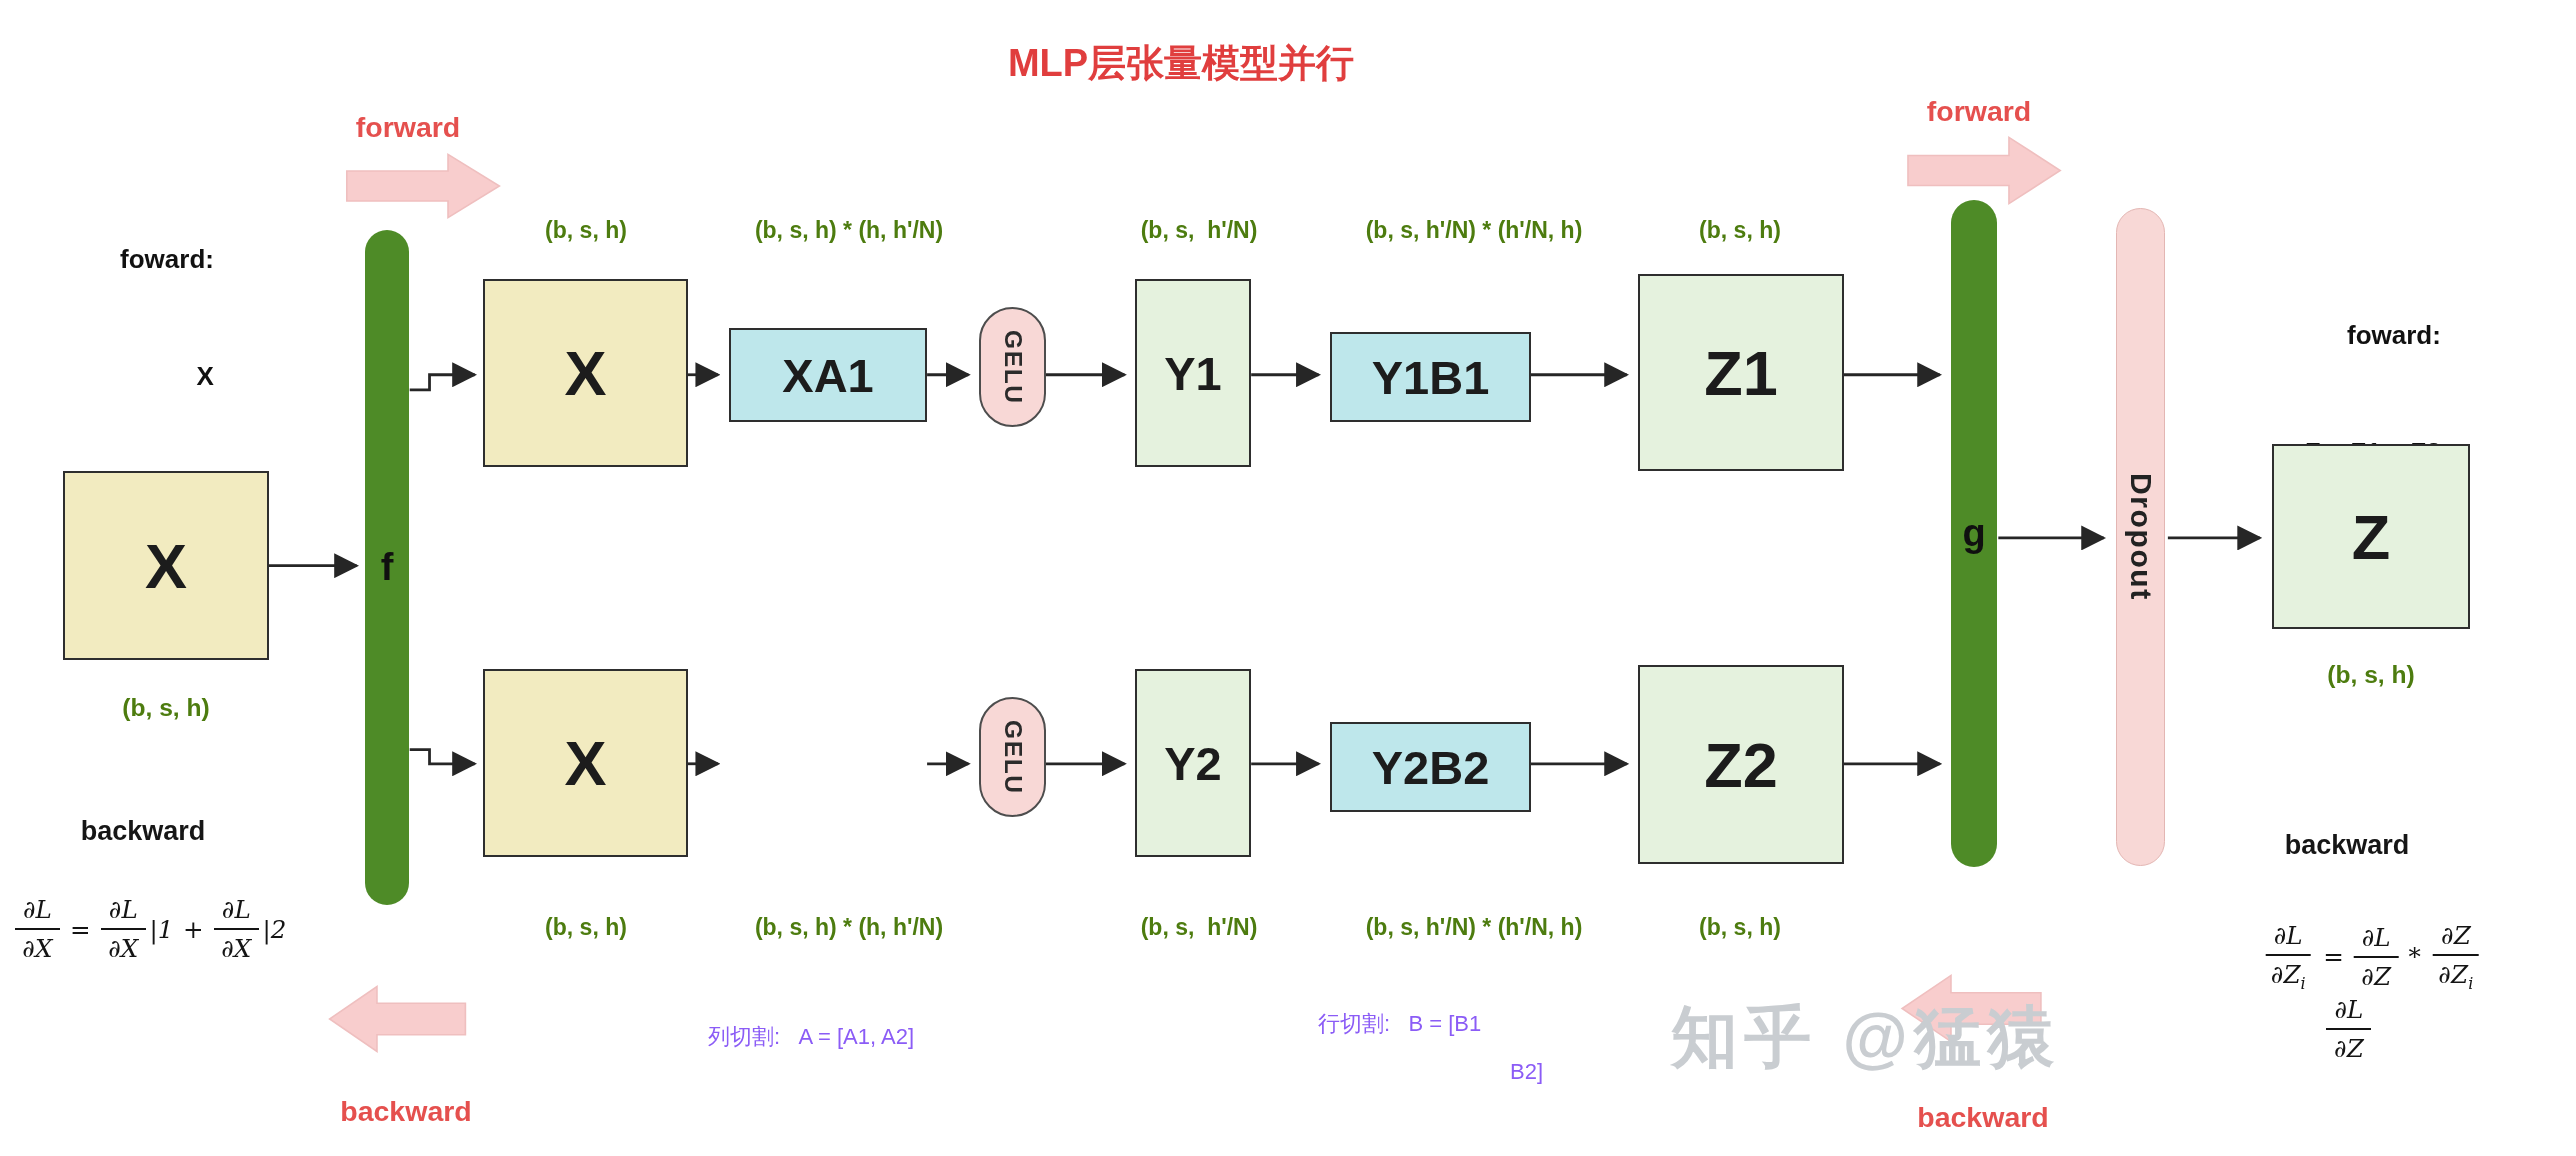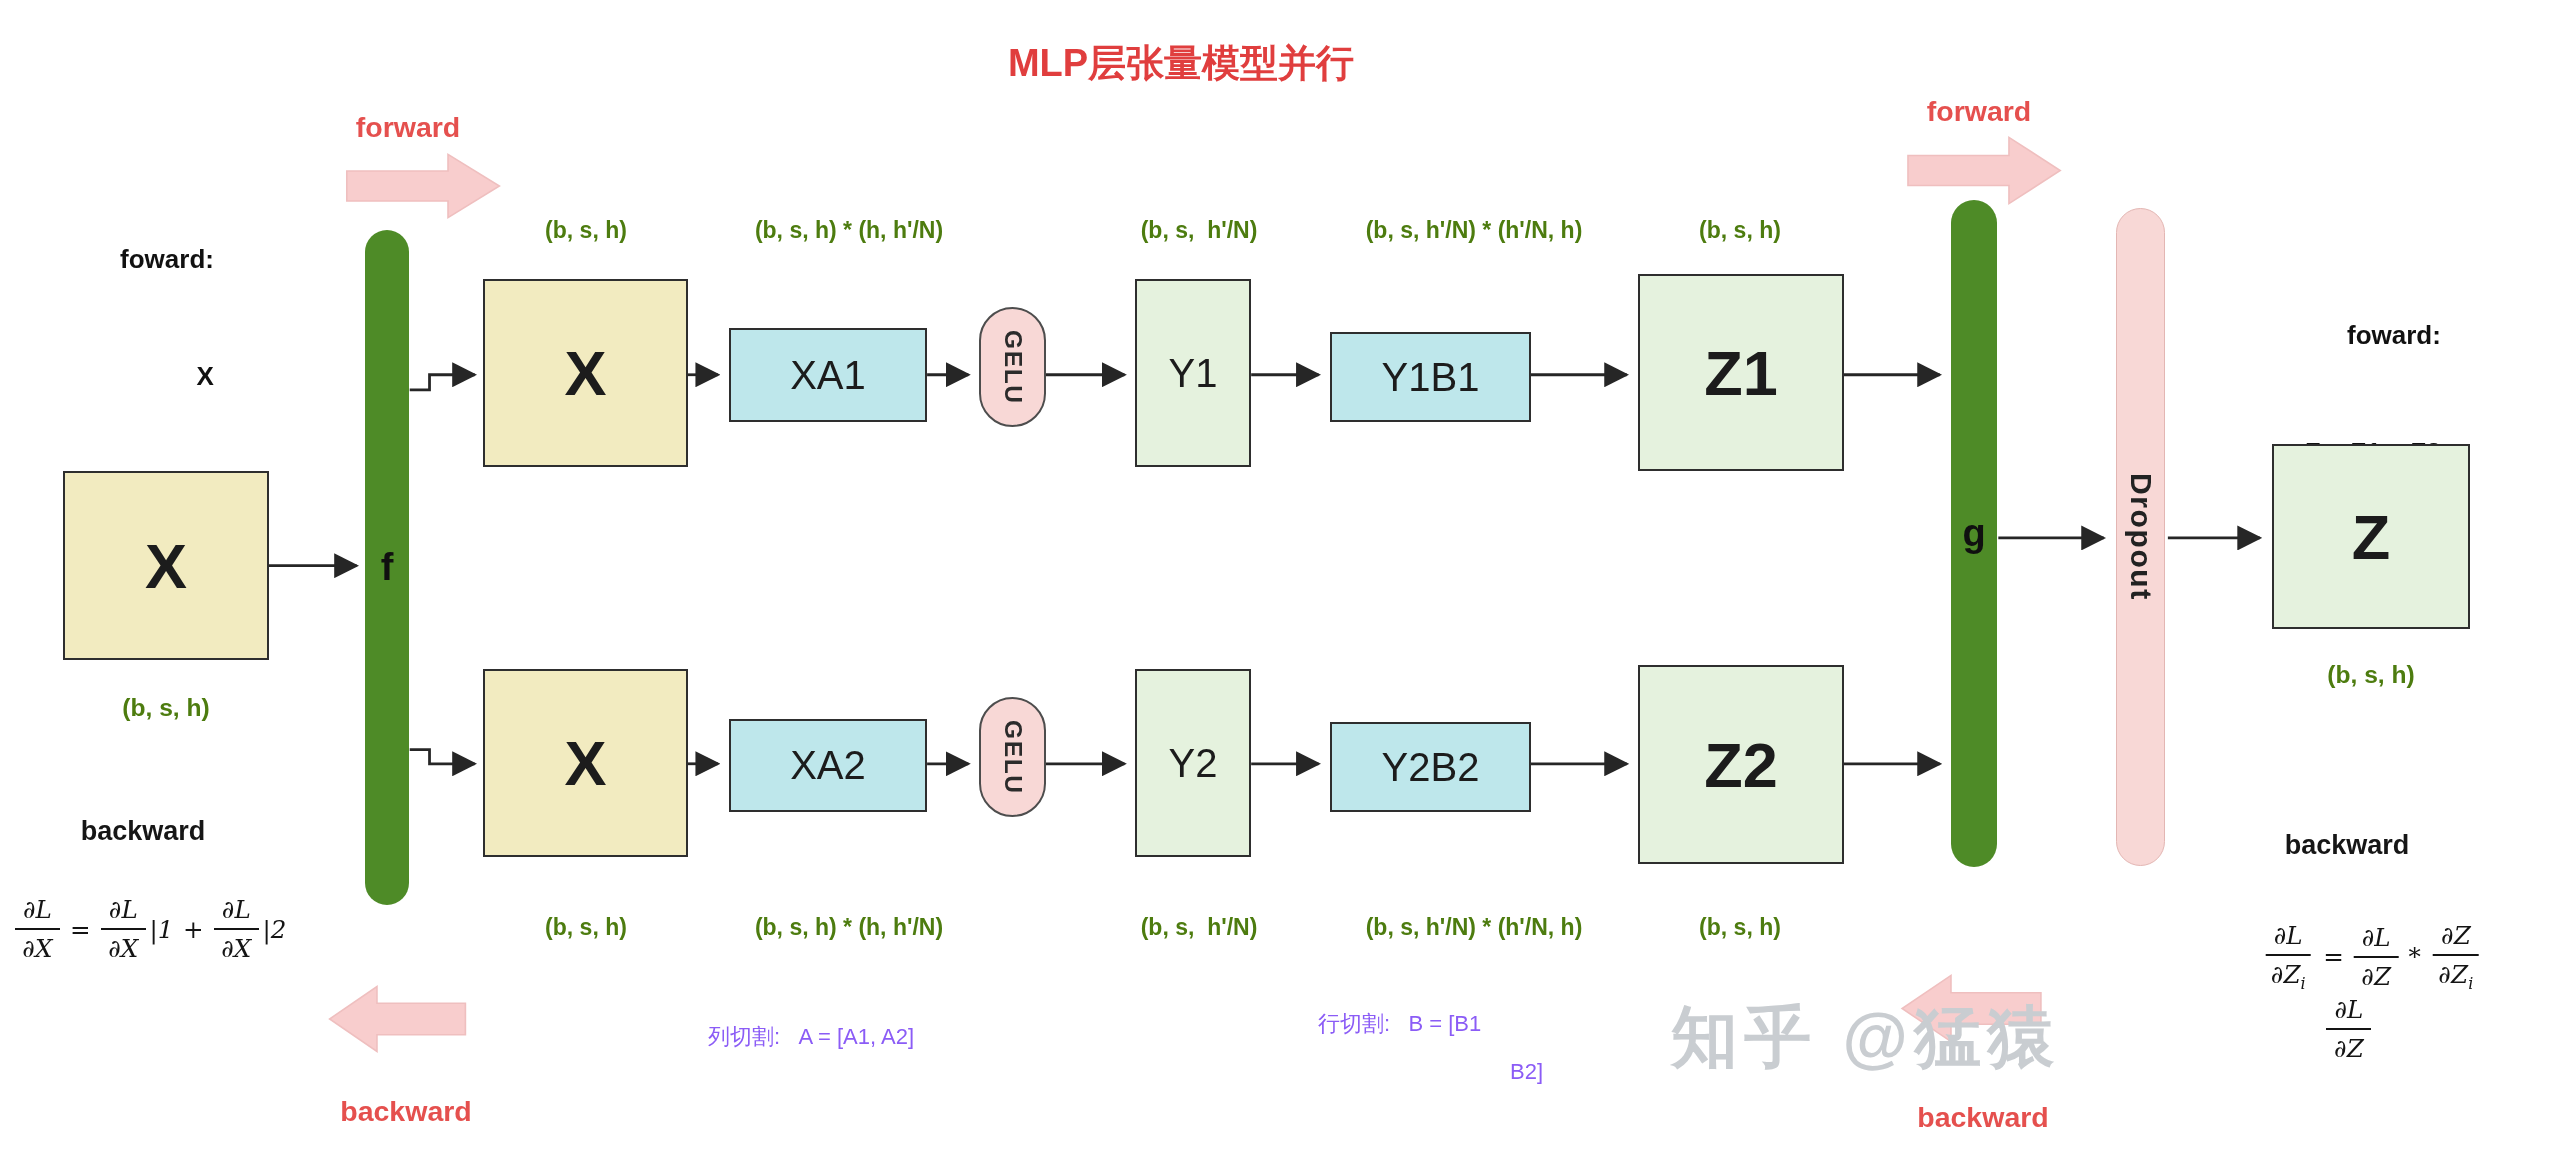--- a/index.html
+++ b/index.html
@@ -5,21 +5,21 @@
   html,body{margin:0;padding:0;background:#ffffff;}
   .canvas{position:relative;width:2576px;height:1156px;background:#ffffff;
           font-family:"Liberation Sans",sans-serif;overflow:hidden;margin-top:19px;}
   .abs{position:absolute;}
   .box{position:absolute;display:flex;align-items:center;justify-content:center;
        border:2.4px solid #2e2e2e;color:#1c1c1c;box-sizing:border-box;background:#fff;}
   .yellow{background:#F2EBC0;}
   .cyan{background:#BEE7EB;}
   .greenlight{background:#E5F2DE;}
   .big{font-size:63px;font-weight:700;}
-  .mid{font-size:40px;font-weight:400;}
+  .mid{font-size:47px;font-weight:700;}
   .capsule{background:#F8D8D6;border:2.4px solid #4d4d4d;border-radius:36px;}
   .vtext{writing-mode:vertical-rl;text-orientation:mixed;font-weight:700;
          font-size:24.6px;color:#2b2b2b;letter-spacing:1.6px;}
   .bar{position:absolute;background:#4E8B27;border-radius:24px;display:flex;
        align-items:center;justify-content:center;color:#101010;font-weight:700;font-size:38px;}
   .pill{position:absolute;background:#F8D8D6;border:1.6px solid #e3b6b3;border-radius:27px;
         display:flex;align-items:center;justify-content:center;box-sizing:border-box;}
   .dropout-text{font-size:30px;color:#222;}
   .shape-label{position:absolute;transform:translateX(-50%);font-size:23px;font-weight:600;
                color:#4d7c0f;white-space:pre;}
@@ -128,21 +128,20 @@
   <div class="box yellow big" style="left:483px;top:260px;width:205px;height:188px">X</div>
   <div class="box cyan mid" style="left:729px;top:309px;width:198px;height:94px">XA1</div>
   <div class="box capsule" style="left:979px;top:288px;width:67px;height:120px">
     <span class="vtext">GELU</span>
   </div>
   <div class="box greenlight mid" style="left:1135px;top:260px;width:116px;height:188px">Y1</div>
   <div class="box cyan mid" style="left:1330px;top:313px;width:201px;height:90px">Y1B1</div>
   <div class="box greenlight big" style="left:1638px;top:255px;width:206px;height:197px">Z1</div>
 
   <div class="box yellow big" style="left:483px;top:650px;width:205px;height:188px">X</div>
-  <div class="box cyan mid" style="left:729px;top:700px;width:198px;height:93px">XA2</div>
   <div class="box capsule" style="left:979px;top:678px;width:67px;height:120px">
     <span class="vtext">GELU</span>
   </div>
   <div class="box greenlight mid" style="left:1135px;top:650px;width:116px;height:188px">Y2</div>
   <div class="box cyan mid" style="left:1330px;top:703px;width:201px;height:90px">Y2B2</div>
   <div class="box greenlight big" style="left:1638px;top:646px;width:206px;height:199px">Z2</div>
 
   <div class="shape-label" style="left:586px;top:895px">(b, s, h)</div>
   <div class="shape-label" style="left:849px;top:895px">(b, s, h) * (h, h'/N)</div>
   <div class="shape-label" style="left:1199px;top:895px">(b, s,  h'/N)</div>

